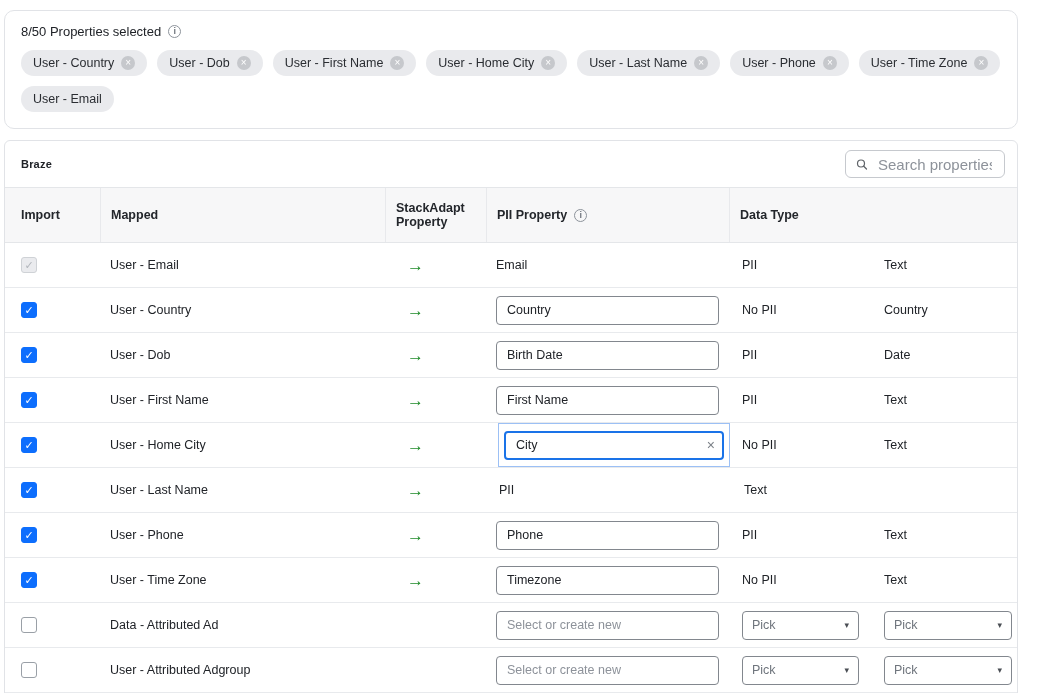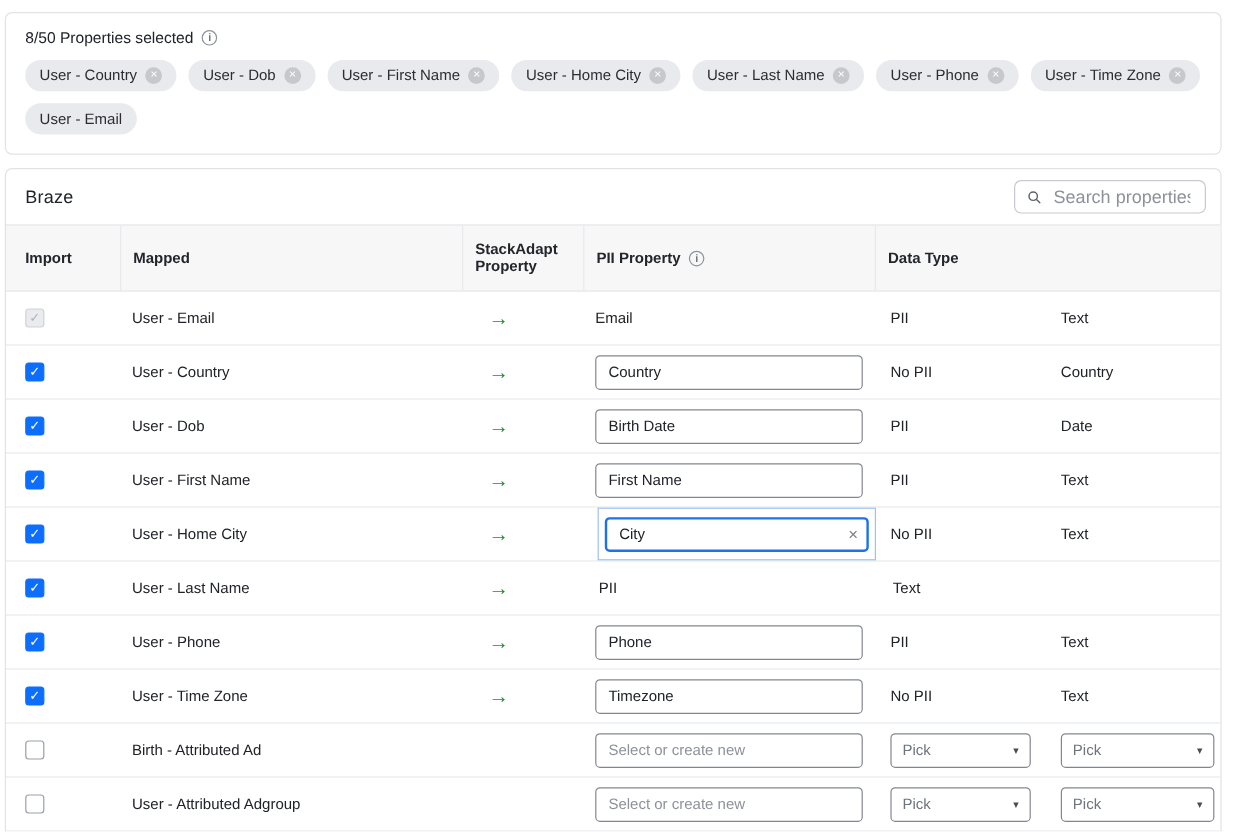--- a/index.html
+++ b/index.html
@@ -12,21 +12,21 @@
   }
   .page { padding:10px 24px 0 4px; }
 
   .card {
     background:#fff;
     border:1px solid #e1e3e7;
     border-radius:6px;
   }
 
   
-  .selection-card { padding:13px 16px 16px; margin-bottom:11px; }
+  .selection-card { padding:13px 16px 16px; margin-bottom:11px;border-radius:10px; }
   .summary-row { display:flex; align-items:center; gap:7px; margin-bottom:11px; font-size:13px; }
   .info-icon {
     width:13px; height:13px; border-radius:50%;
     border:1px solid #8d939b; color:#6f757d;
     font-size:9px; line-height:11px; text-align:center;
     display:inline-block; font-weight:700; cursor:pointer;
   }
   .chips { display:flex; flex-wrap:wrap; gap:10px; }
   .chip {
     background:#e9eaed; border-radius:14px;
@@ -35,21 +35,21 @@
   }
   .chip-x {
     width:14px; height:14px; border-radius:50%;
     background:#c6c8cc; color:#fff; font-size:10px; line-height:14px;
     text-align:center; cursor:pointer; flex:0 0 auto;
   }
 
   
   .table-card { padding:0; }
   .title-bar { display:flex; align-items:center; justify-content:space-between; padding:9px 12px 9px 16px; }
-  .table-title { font-size:15px; font-weight:400; letter-spacing:.2px;text-align:center; }
+  .table-title { font-size:11px; font-weight:700; letter-spacing:.2px;text-align:center; }
   .search-box {
     display:flex; align-items:center; gap:8px;
     border:1px solid #c6c9ce; border-radius:6px;
     height:28px; padding:0 10px; width:160px; background:#fff;
   }
   .search-box input {
     border:none; outline:none; width:118px; font-size:15px;
     font-family:"Liberation Sans",sans-serif; color:#202328; background:transparent;
   }
   .search-box input::placeholder { color:#8d929a; }
@@ -304,21 +304,21 @@
             <span>No PII</span>
           </div>
           <div class="cell cell-dtype">
             <span>Text</span>
           </div>
         </div>
         <div class="grid-row row">
           <div class="cell cell-import">
             <span class="cb unchecked"></span>
           </div>
-          <div class="cell">Birth - Attributed Ad</div>
+          <div class="cell">Data - Attributed Ad</div>
           <div class="cell cell-mapped"></div>
           <div class="cell">
             <input class="prop-input" type="text" placeholder="Select or create new" style="">
           </div>
           <div class="cell cell-pii">
             <div class="pick pick-pii">
               <span>Pick</span>
               <span class="caret">▾</span>
             </div>
           </div>

